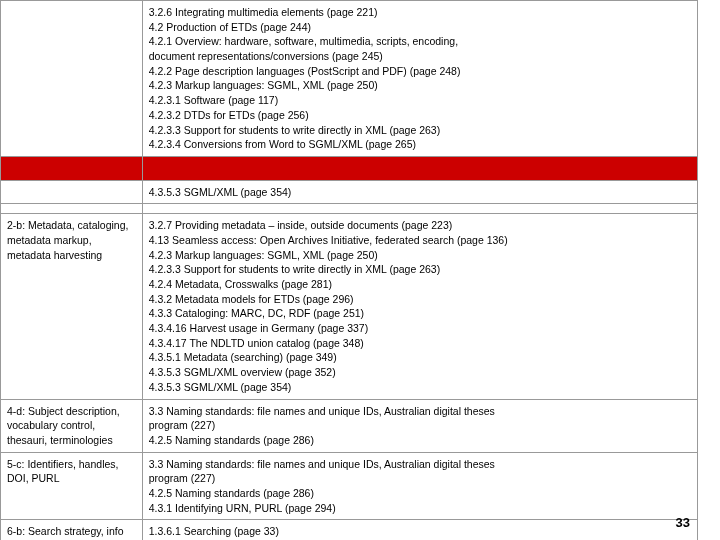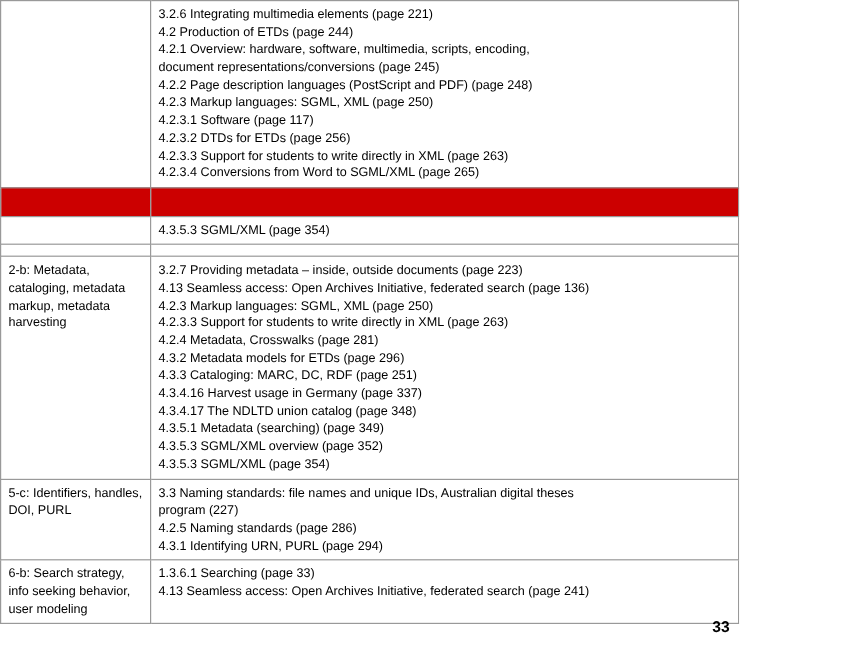--- a/index.html
+++ b/index.html
@@ -12,21 +12,21 @@
       font-family: Arial, sans-serif;
       font-size: 11px;
       background: #fff;
       width: 720px;
       height: 540px;
       overflow: hidden;
       position: relative;
     }
 
     .page-container {
-      width: 616px;
+      width: 698px;
       height: 540px;
       overflow: hidden;
       position: relative;
     }
 
     table.main-table {
       width: 100%;
       border-collapse: collapse;
       table-layout: fixed;
     }
@@ -126,20 +126,28 @@
         <div>4.3.2 Metadata models for ETDs (page 296)</div>
         <div>4.3.3 Cataloging: MARC, DC, RDF (page 251)</div>
         <div>4.3.4.16 Harvest usage in Germany (page 337)</div>
         <div>4.3.4.17 The NDLTD union catalog (page 348)</div>
         <div>4.3.5.1 Metadata (searching) (page 349)</div>
         <div>4.3.5.3 SGML/XML overview (page 352)</div>
         <div>4.3.5.3 SGML/XML (page 354)</div>
       </td>
     </tr>
 
+    <tr>
+      <td class="col-left cell-label">4-d: Subject description, vocabulary control, thesauri, terminologies</td>
+      <td class="col-right cell-content">
+        <div>3.3 Naming standards: file names and unique IDs, Australian digital theses</div>
+        <div>program (227)</div>
+        <div>4.2.5 Naming standards (page 286)</div>
+      </td>
+    </tr>
 
     <tr>
       <td class="col-left cell-label">5-c: Identifiers, handles, DOI, PURL</td>
       <td class="col-right cell-content">
         <div>3.3 Naming standards: file names and unique IDs, Australian digital theses</div>
         <div>program (227)</div>
         <div>4.2.5 Naming standards (page 286)</div>
         <div>4.3.1 Identifying URN, PURL (page 294)</div>
       </td>
     </tr>

